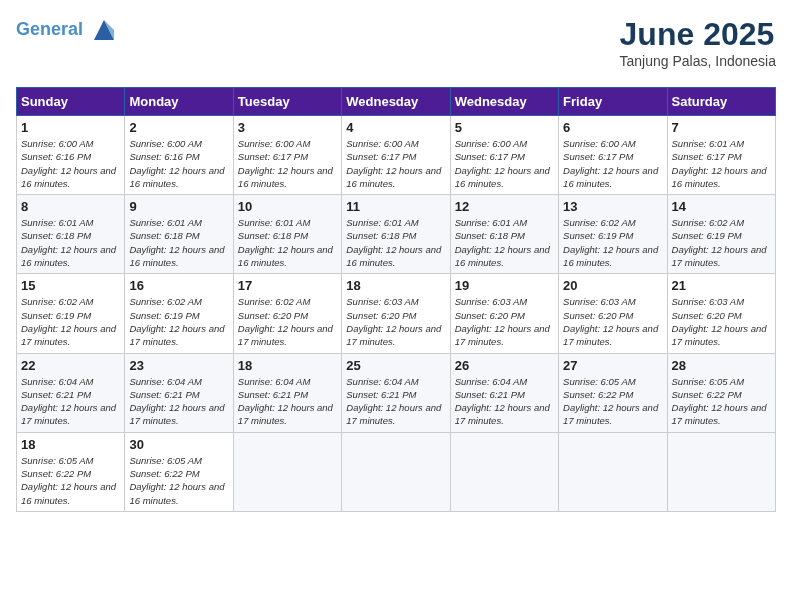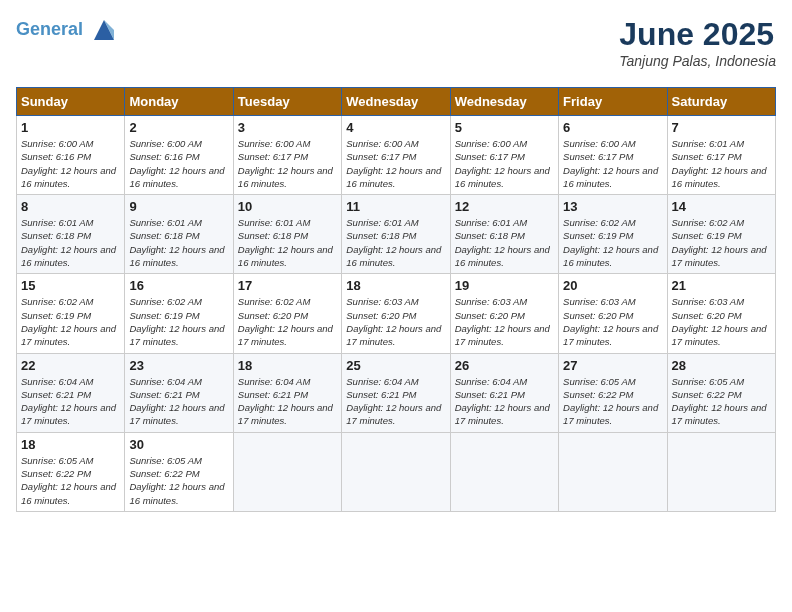--- a/index.html
+++ b/index.html
@@ -38,29 +38,28 @@
       text-align: left;
     }
     .month-title {
       font-size: 32px;
       font-weight: bold;
       color: #1a3a5c;
     }
     .location-title {
       font-size: 14px;
       color: #444;
-      font-style: italic;
     }
     .calendar {
       width: 100%;
       border-collapse: collapse;
       border: 1px solid #ccc;
     }
     .calendar th {
-      background: #a16207;
+      background: #4c1d95;
       color: #fff;
       font-size: 13px;
       font-weight: bold;
       padding: 6px 4px;
       text-align: left;
       border: 1px solid #2b5fa3;
     }
     .calendar td {
       vertical-align: top;
       padding: 4px;

